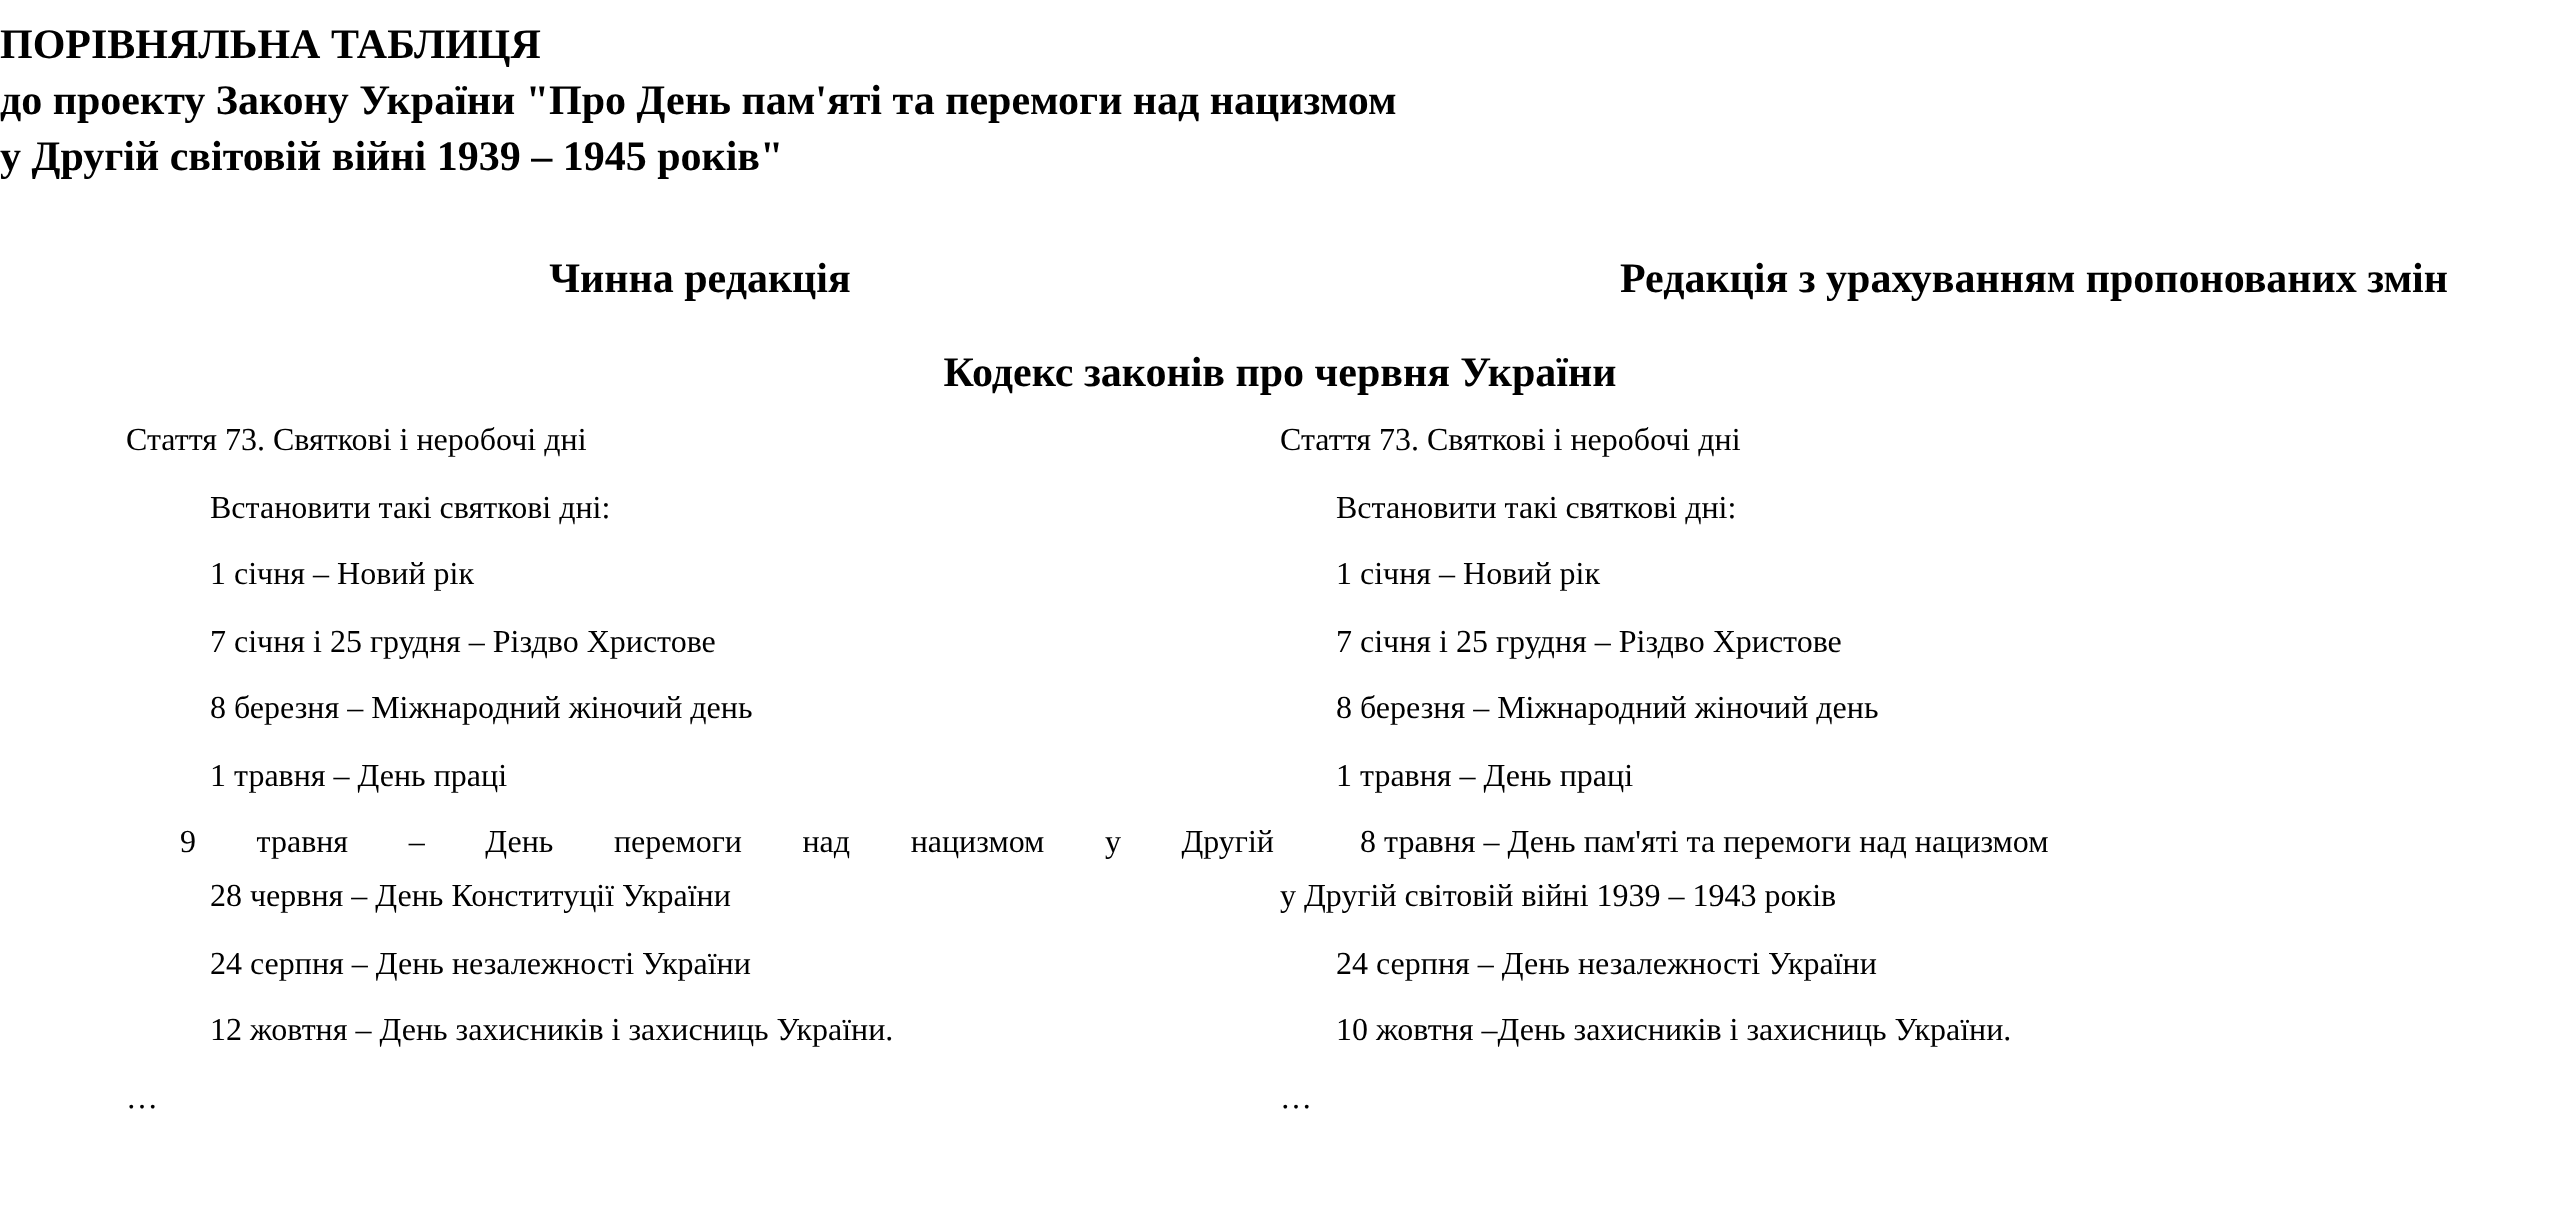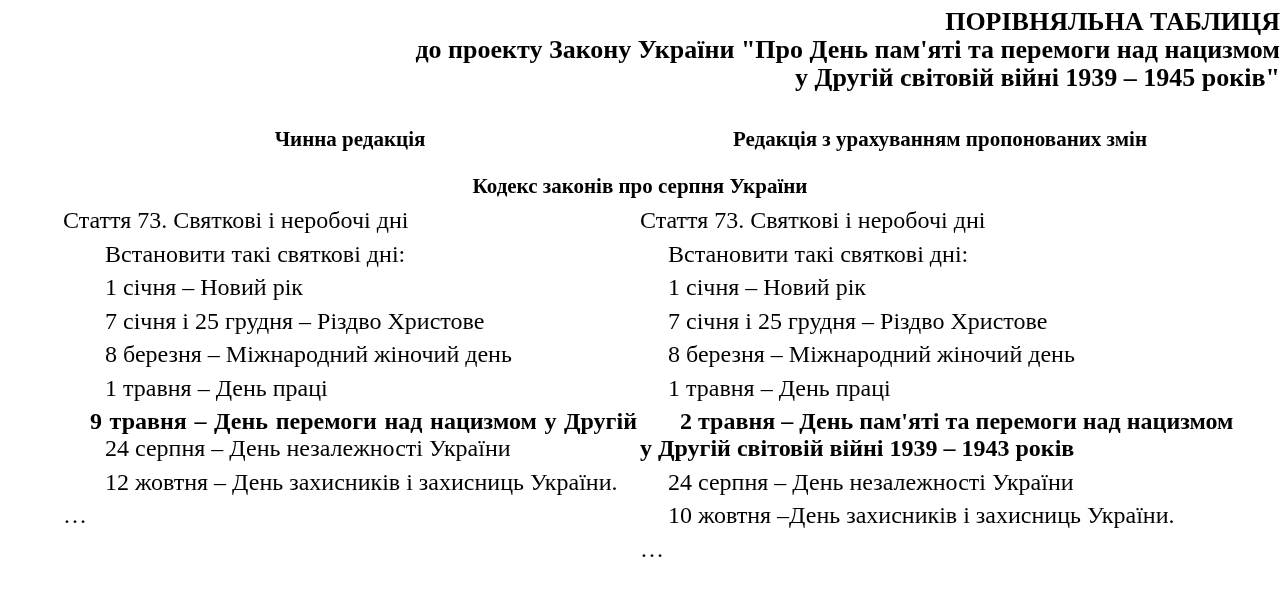--- a/index.html
+++ b/index.html
@@ -8,56 +8,56 @@
     position: relative;
     background: #ffffff;
     color: #000000;
     font-family: "Liberation Serif", "DejaVu Serif", serif;
     overflow: hidden;
   }
   .abs { position: absolute; }
 
   .title-block {
     top: 8px; left: 0; width: 1280px;
-    text-align: right;
+    text-align: left;
     font-weight: bold;
-    font-size: 26px;
+    font-size: 21px;
     line-height: 28px;
   }
 
   .col-header {
     top: 126px;
     height: 27px;
     line-height: 27px;
     text-align: center;
     font-weight: bold;
     font-size: 21px;
     white-space: nowrap;
   }
   .col-header.left  { left: 63px;  width: 574px; text-align: center; }
-  .col-header.right { left: 640px; width: 600px; }
+  .col-header.right { left: 624px; width: 600px; text-align: right; }
 
   .section-heading {
     top: 173px; left: 0; width: 1280px;
     text-align: center;
     font-weight: bold;
     font-size: 21px;
     line-height: 27px;
   }
 
-  .col { top: 207px; font-size: 24px; }
+  .col { top: 207px; font-size: 16px; }
   .col.left  { left: 63px;  width: 574px; }
   .col.right { left: 640px; width: 600px; }
 
   .para { line-height: 27px; margin-bottom: 6.5px; white-space: nowrap; }
   .para.tight { margin-bottom: 0; }
   .indent42 { text-indent: 42px; }
   .indent28 { text-indent: 28px; }
   .indent40 { text-indent: 40px; }
-  .bold { font-weight: bold; }
+  .bold { font-weight: normal; }
   .stretch {
     white-space: normal;
     text-align: justify;
     text-align-last: justify;
     text-indent: 27px;
   }
 </style>
 </head>
 <body>
 
@@ -65,42 +65,43 @@
 
   <div class="abs title-block">
     <div>ПОРІВНЯЛЬНА ТАБЛИЦЯ</div>
     <div>до проекту Закону України "Про День пам'яті та перемоги над нацизмом</div>
     <div>у Другій світовій війні 1939 – 1945 років"</div>
   </div>
 
   <div class="abs col-header left">Чинна редакція</div>
   <div class="abs col-header right">Редакція з урахуванням пропонованих змін</div>
 
-  <div class="abs section-heading">Кодекс законів про серпня України</div>
+  <div class="abs section-heading">Кодекс законів про червня України</div>
 
   <div class="abs col left">
     <div class="para">Стаття 73. Святкові і неробочі дні</div>
     <div class="para indent42">Встановити такі святкові дні:</div>
     <div class="para indent42">1 січня – Новий рік</div>
     <div class="para indent42">7 січня і 25 грудня – Різдво Христове</div>
     <div class="para indent42">8 березня – Міжнародний жіночий день</div>
     <div class="para indent42">1 травня – День праці</div>
     <div class="para tight bold stretch">9 травня – День перемоги над нацизмом у Другій</div>
+    <div class="para indent42">28 червня – День Конституції України</div>
     <div class="para indent42">24 серпня – День незалежності України</div>
     <div class="para indent42">12 жовтня – День захисників і захисниць України.</div>
     <div class="para">…</div>
   </div>
 
   <div class="abs col right">
     <div class="para">Стаття 73. Святкові і неробочі дні</div>
     <div class="para indent28">Встановити такі святкові дні:</div>
     <div class="para indent28">1 січня – Новий рік</div>
     <div class="para indent28">7 січня і 25 грудня – Різдво Христове</div>
     <div class="para indent28">8 березня – Міжнародний жіночий день</div>
     <div class="para indent28">1 травня – День праці</div>
-    <div class="para tight bold indent40">2 травня – День пам'яті та перемоги над нацизмом</div>
+    <div class="para tight bold indent40">8 травня – День пам'яті та перемоги над нацизмом</div>
     <div class="para bold">у Другій світовій війні 1939 – 1943 років</div>
     <div class="para indent28">24 серпня – День незалежності України</div>
     <div class="para indent28">10 жовтня –День захисників і захисниць України.</div>
     <div class="para">…</div>
   </div>
 
 </div>
 
 </body></html>

